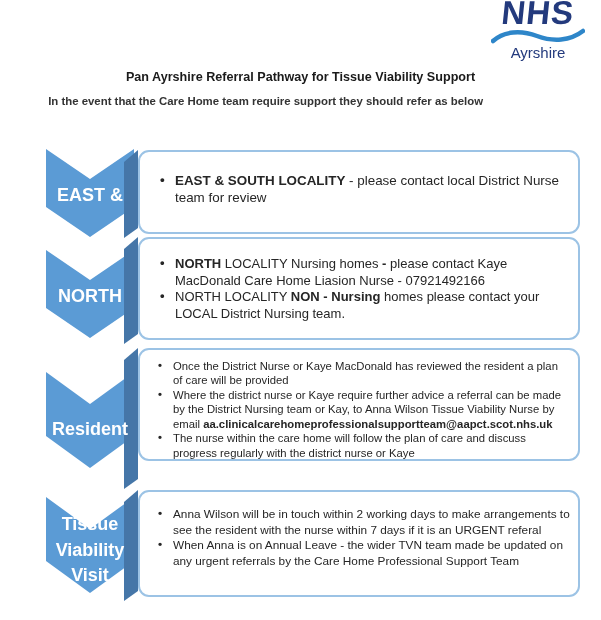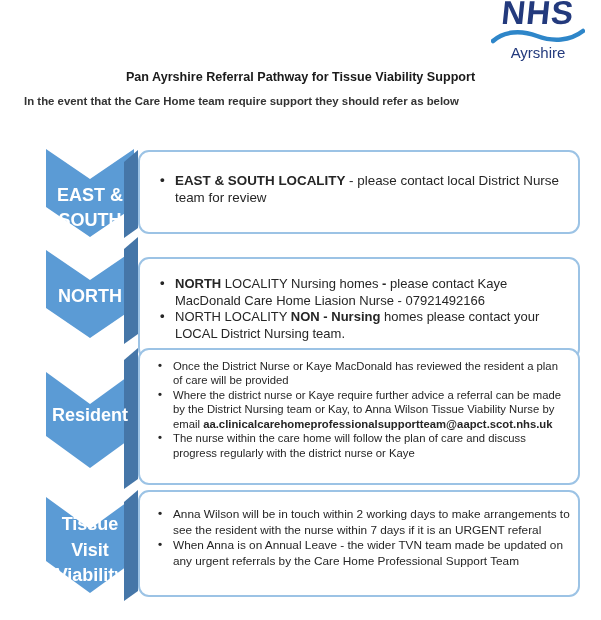--- a/index.html
+++ b/index.html
@@ -9,40 +9,40 @@
   
   .logo{position:absolute;left:486px;top:-4px;width:104px;text-align:center;}
   .nhs-word{font-size:33px;font-weight:800;color:var(--nhs-navy,#233a7d);
             letter-spacing:1px;transform:skewX(-6deg);line-height:1.0;}
   .swoosh{display:block;margin:0 auto;margin-top:-1px;}
   .org{font-size:15px;font-weight:400;color:var(--nhs-navy,#233a7d);line-height:1.05;}
 
   
   .title{position:absolute;left:0;top:70px;width:601px;text-align:center;
          font-size:12.6px;font-weight:700;color:#1a1a1a;}
-  .subtitle{position:absolute;left:0;top:95px;width:483px;text-align:center;
+  .subtitle{position:absolute;left:0;top:95px;width:483px;text-align:right;
             font-size:11.4px;font-weight:600;color:#333;}
 
   
   .chev{position:absolute;left:46px;}
   .chev-main{fill:var(--chevron-blue,#5b9bd5);}
   .chev-dark{fill:var(--chevron-shadow,#4576a8);}
   .chev-label{position:absolute;width:92px;left:44px;text-align:center;
               color:#fff;font-weight:700;font-size:18px;line-height:1.38;}
   .side3d{position:absolute;left:124px;}
   .box{position:absolute;left:138px;width:442px;background:#fff;
        border:2px solid var(--box-border,#9cc3e5);border-radius:11px;box-sizing:border-box;}
   .box ul{margin:0;padding:0;list-style:none;}
   .box li{position:relative;padding-left:15px;line-height:1.27;}
   .box li::before{content:"\2022";position:absolute;left:0;top:-1px;font-weight:700;}
   .bold{font-weight:700;}
 
   .r1 .box{top:150px;height:84px;padding:20px 16px 6px 20px;font-size:13.4px;}
-  .r2 .box{top:237px;height:103px;padding:17px 8px 6px 20px;font-size:13.0px;margin-top:20px;}
-  .r3 .box{top:348px;height:137px;padding:9px 10px 6px 18px;font-size:11.3px;}
+  .r2 .box{top:237px;height:103px;padding:17px 8px 6px 20px;font-size:13.0px;}
+  .r3 .box{top:348px;height:113px;padding:9px 10px 6px 18px;font-size:11.3px;}
   .r4 .box{top:490px;height:107px;padding:15px 8px 0 18px;font-size:11.8px;}
   .r3 .box li{line-height:1.28;}
   .r4 .box li{line-height:1.32;}
 </style>
 </head>
 <body>
 
 <div id="page">
 
   <div class="logo">
@@ -58,21 +58,20 @@
 
   <div class="row r1">
     <svg class="chev" style="top:149px" width="88" height="88" viewBox="0 0 88 88">
       <polygon class="chev-main" points="0,0 44,30 88,0 88,58 44,88 0,58"></polygon>
     </svg>
     <svg class="side3d" style="top:150px" width="14" height="92" viewBox="0 0 14 92">
       <polygon class="chev-dark" points="0,12 14,0 14,78 0,88"></polygon>
     </svg>
     <div class="chev-label" style="top:183px">
         <div>EAST &amp;</div>
-        <div>SOUTH</div>
       </div>
     <div class="box">
       <ul>
           <li><span class="bold">EAST &amp; SOUTH LOCALITY</span><span> - please contact local District Nurse team for review</span></li>
         </ul>
     </div>
   </div>
 
   <div class="row r2">
     <svg class="chev" style="top:250px" width="88" height="88" viewBox="0 0 88 88">
@@ -92,43 +91,43 @@
     </div>
   </div>
 
   <div class="row r3">
     <svg class="chev" style="top:372px" width="88" height="96" viewBox="0 0 88 96">
       <polygon class="chev-main" points="0,0 44,32 88,0 88,64 44,96 0,64"></polygon>
     </svg>
     <svg class="side3d" style="top:348px" width="14" height="145" viewBox="0 0 14 145">
       <polygon class="chev-dark" points="0,12 14,0 14,131 0,141"></polygon>
     </svg>
-    <div class="chev-label" style="top:399px;line-height:1.85">
+    <div class="chev-label" style="top:413px;line-height:1.85">
         <div>Resident</div>
       </div>
     <div class="box">
       <ul>
           <li><span>Once the District Nurse or Kaye MacDonald has reviewed the resident a plan of care will be provided</span></li>
           <li><span>Where the district nurse or Kaye require further advice a referral can be made by the District Nursing team or Kay, to Anna Wilson Tissue Viability Nurse by email </span><span class="bold">aa.clinicalcarehomeprofessionalsupportteam@aapct.scot.nhs.uk</span></li>
           <li><span>The nurse within the care home will follow the plan of care and discuss progress regularly with the district nurse or Kaye</span></li>
         </ul>
     </div>
   </div>
 
   <div class="row r4">
     <svg class="chev" style="top:497px" width="88" height="96" viewBox="0 0 88 96">
       <polygon class="chev-main" points="0,0 44,32 88,0 88,64 44,96 0,64"></polygon>
     </svg>
     <svg class="side3d" style="top:490px" width="14" height="115" viewBox="0 0 14 115">
       <polygon class="chev-dark" points="0,12 14,0 14,101 0,111"></polygon>
     </svg>
     <div class="chev-label" style="top:512px;line-height:1.42">
         <div>Tissue</div>
+        <div>Viability</div>
         <div>Visit</div>
-        <div>Viability</div>
       </div>
     <div class="box">
       <ul>
           <li><span>Anna Wilson will be in touch within 2 working days to make arrangements to see the resident with the nurse within 7 days if it is an URGENT referal</span></li>
           <li><span>When Anna is on Annual Leave - the wider TVN team made be updated on any urgent referrals by the Care Home Professional Support Team</span></li>
         </ul>
     </div>
   </div>
 
 </div>

